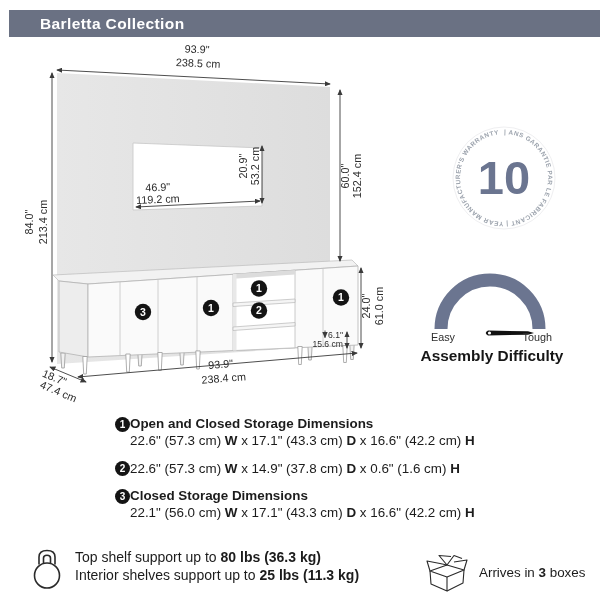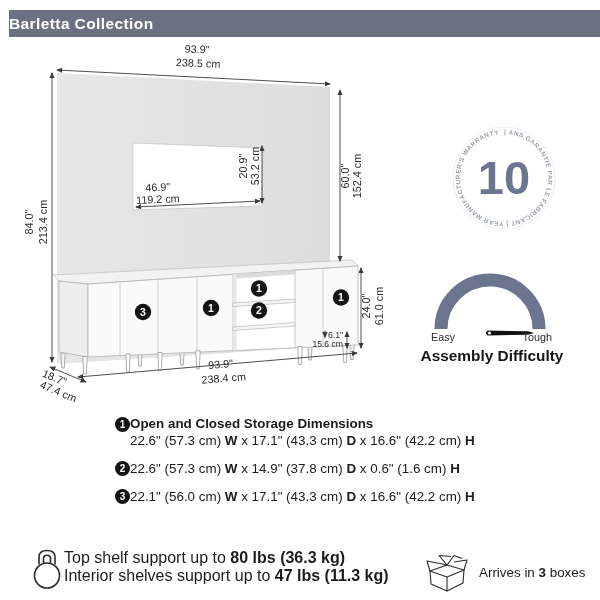--- a/index.html
+++ b/index.html
@@ -3,21 +3,21 @@
 <meta charset="utf-8">
 <style>
   html,body{margin:0;padding:0;background:#fff;}
   body{width:600px;height:600px;position:relative;overflow:hidden;
        font-family:"Liberation Sans",sans-serif;color:#1c1c1c;}
   .abs{position:absolute;}
   
   .header-bar{left:9px;top:10px;width:591px;height:27px;background:#6a7183;
               display:flex;align-items:center;}
   .header-bar .title{color:#ffffff;font-size:15.5px;font-weight:bold;
-                     letter-spacing:.4px;}
+                     letter-spacing:.4px;padding-left:31px;}
   
   svg text{font-family:"Liberation Sans",sans-serif;}
   .dim{font-size:10.8px;fill:#2d2d2d;}
   .dim-s{font-size:8.6px;fill:#2d2d2d;}
   .dline{stroke:#3a3a3a;stroke-width:0.9;fill:none;}
   .callout-n{font-size:10.5px;font-weight:bold;fill:#ffffff;text-anchor:middle;}
   .ring{font-size:6.4px;letter-spacing:.08em;fill:#9ca3ad;font-weight:bold;}
   .badge-num{font-size:47px;font-weight:bold;fill:#6b7590;text-anchor:middle;}
   .gauge-lab{font-size:10.8px;fill:#2d2d2d;}
   .gauge-title{font-size:15.4px;font-weight:bold;fill:#161616;text-anchor:middle;}
@@ -25,21 +25,21 @@
   .specs{left:115px;top:416px;width:470px;}
   .spec{display:flex;margin-bottom:12px;}
   .spec .nbadge{width:15px;height:15px;border-radius:50%;background:#141414;color:#fff;
       font-size:10px;font-weight:bold;display:flex;align-items:center;justify-content:center;
       flex:0 0 15px;margin-top:1px;}
   .spec .txt{}
   .spec .t{font-weight:bold;font-size:13.4px;line-height:16px;}
   .spec .d{font-size:13.4px;line-height:15px;margin-top:1px;}
   
   .support{left:30px;top:546px;display:flex;}
-  .support .txt{padding-top:3px;font-size:16px;line-height:17.5px;}
+  .support .txt{margin-left:11px;padding-top:3px;font-size:14px;line-height:17.5px;}
   .shipping{left:424px;top:549px;display:flex;align-items:center;text-align:center;}
   .shipping .txt{margin-left:9px;font-size:13.4px;}
   b{font-weight:bold;}
 </style>
 </head>
 <body>
 
 <div class="abs header-bar">
   <span class="title">Barletta Collection</span>
 </div>
@@ -185,36 +185,37 @@
   </div>
   <div class="spec">
     <div class="nbadge">2</div>
     <div class="txt">
       <div class="d">22.6" (57.3 cm) <b>W</b> x 14.9" (37.8 cm) <b>D</b> x 0.6" (1.6 cm) <b>H</b></div>
     </div>
   </div>
   <div class="spec">
     <div class="nbadge">3</div>
     <div class="txt">
+      <div class="t">Closed Storage Dimensions</div>
       <div class="d">22.1" (56.0 cm) <b>W</b> x 17.1" (43.3 cm) <b>D</b> x 16.6" (42.2 cm) <b>H</b></div>
     </div>
   </div>
 </div>
 
 <div class="abs support">
   <svg width="34" height="44" viewBox="0 0 34 44">
     <g fill="none" stroke="#2a2a2a" stroke-width="1.6" stroke-linecap="round" stroke-linejoin="round">
       <path d="M9,18 L9,11 Q9,4.5 17,4.5 Q25,4.5 25,11 L25,18"></path>
       <path d="M13.5,17 L13.5,12 Q13.5,9.3 17,9.3 Q20.5,9.3 20.5,12 L20.5,17"></path>
       <circle cx="17" cy="29.5" r="12.5"></circle>
     </g>
   </svg>
   <div class="txt">
     <div>Top shelf support up to <b>80 lbs (36.3 kg)</b></div>
-    <div>Interior shelves support up to <b>47 lbs (11.3 kg)</b></div>
+    <div>Interior shelves support up to <b>25 lbs (11.3 kg)</b></div>
   </div>
 </div>
 
 <div class="abs shipping">
   <svg width="46" height="46" viewBox="0 0 46 46">
     <g fill="none" stroke="#2a2a2a" stroke-width="1.1" stroke-linejoin="round">
       <polygon points="6,22 23,28 40,21 23,16"></polygon>
       <path d="M6,22 L7,35 L23,42 L23,28"></path>
       <path d="M40,21 L39,34 L23,42"></path>
       <path d="M6,22 L3,12 L16,14.5 L23,16"></path>

